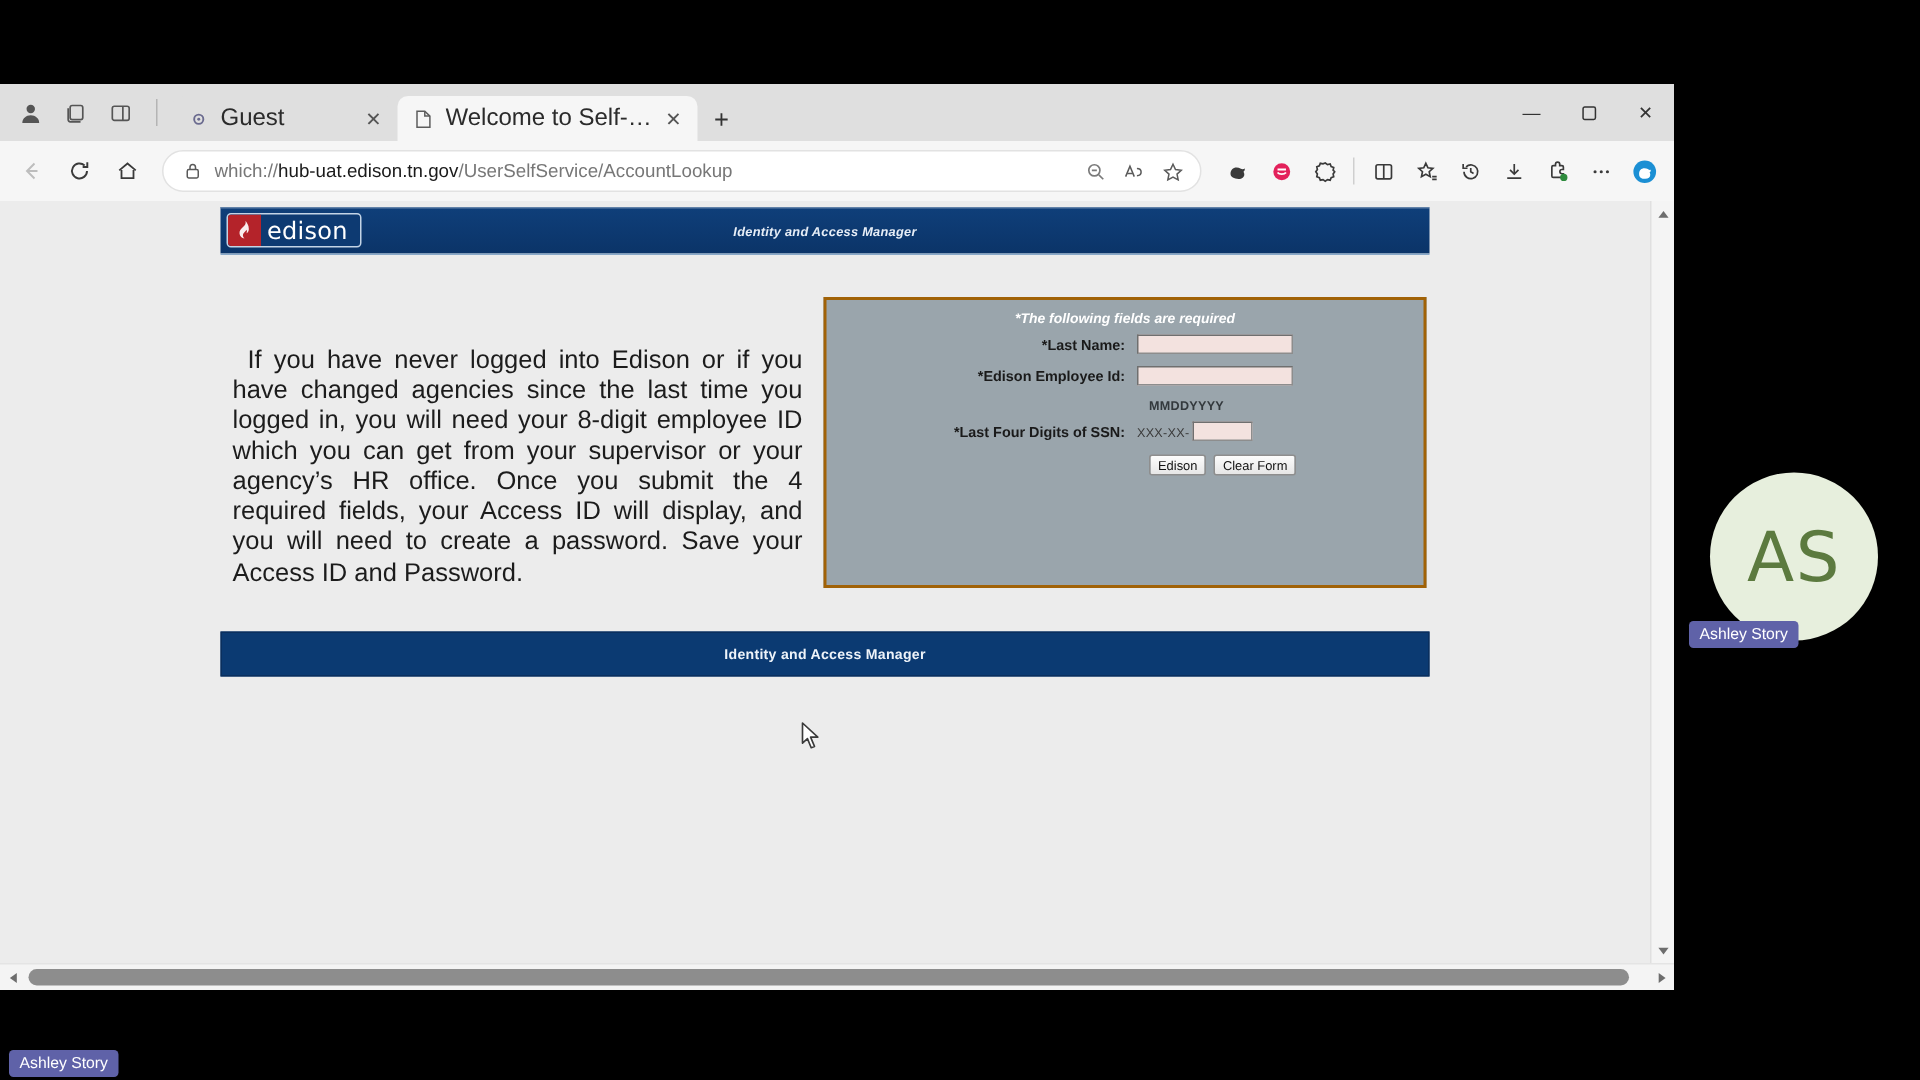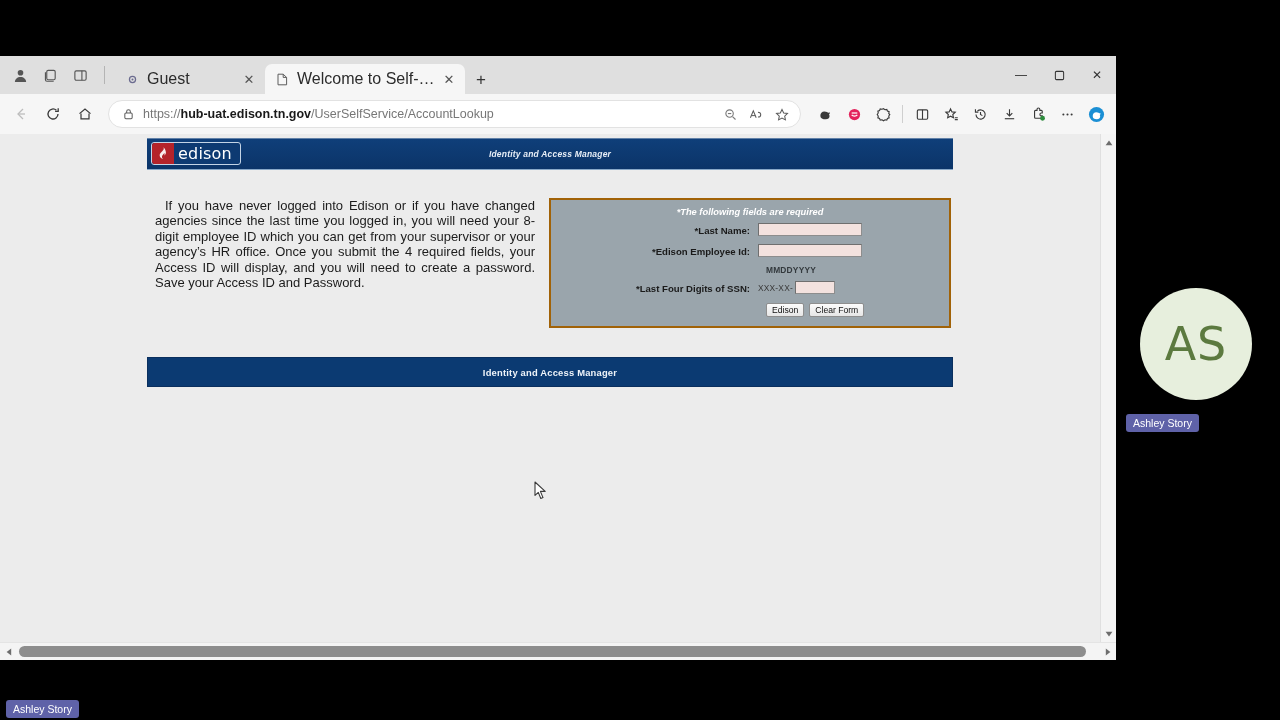--- a/index.html
+++ b/index.html
@@ -56,21 +56,21 @@
   }
   .navbtn { width: 30px; height: 30px; display: flex; align-items: center; justify-content: center; color: #3a3a3a; border-radius: 4px; }
   .navbtn.disabled { color: #bdbdbd; }
   .omnibox {
     flex: 1 1 auto; height: 28px; background: #ffffff; border-radius: 14px;
     display: flex; align-items: center; padding: 0 6px 0 10px; margin: 0 6px;
     border: 1px solid #e2e2e2;
   }
   .omni-lock { width: 18px; height: 18px; display:flex; align-items:center; justify-content:center; color: #5a5a5a; margin-right: 6px; }
   .omni-url { font-size: 12.5px; color: #777; white-space: nowrap; overflow: hidden; flex: 1 1 auto; }
-  .omni-url b { color: #1a1a1a; font-weight: 700; }
+  .omni-url b { color: #1a1a1a; font-weight: 400; }
   .omni-acts { display: flex; align-items: center; gap: 2px; }
   .omni-ico { width: 24px; height: 24px; display:flex; align-items:center; justify-content:center; color: #5a5a5a; font-size: 13px; }
   .tb-icons { display: flex; align-items: center; gap: 1px; padding-left: 2px; }
   .tb-ico { width: 28px; height: 28px; display:flex; align-items:center; justify-content:center; color: #3a3a3a; font-size: 13px; border-radius: 4px; }
   .tb-sep { width: 1px; height: 18px; background: #cfcfcf; margin: 0 4px; }
 
   
   .viewport { position: relative; height: 526px; background: #4c1d95; overflow: hidden; }
   .page {
     position: absolute; left: 0; top: 0; right: 16px; bottom: 18px;
@@ -105,22 +105,23 @@
 
   .page-title {
     text-align: center; font-size: 17.5px; font-weight: 700; color: #1f1f1f;
     margin: 58px 0 0 0; font-family: "DejaVu Sans", sans-serif;
   }
 
   .main-row { display: flex; margin-top: 28px; padding: 0 0 0 2px; }
 
   .intro {
     width: 392px; flex: 0 0 392px; padding: 0 6px 0 6px;
-    font-size: 13px; color: #1c1c1c; line-height: 1.19;
+    font-size: 17px; color: #1c1c1c; line-height: 1.19;
     text-align: justify;
+    margin-top: 32px;
   }
   .intro p { margin: 0; text-indent: 10px; }
 
   .form-panel {
     width: 402px; flex: 0 0 402px; margin-left: 8px;
     background: #9aa5ac; border: 2px solid #a16207;
     padding: 7px 0 9px 0;
   }
   .req-note {
     text-align: center; color: #ffffff; font-size: 9.3px;
@@ -174,21 +175,21 @@
     display: flex; align-items: center;
   }
   .hscroll .arrow { width: 17px; height: 18px; display:flex; align-items:center; justify-content:center; color:#6d6d6d; font-size: 8px; }
   .hthumb-track { flex: 1 1 auto; height: 18px; display: flex; align-items: center; padding: 0 2px; }
   .hthumb { height: 11px; width: 99%; background: #8d8d8d; border-radius: 6px; }
 
   
   .cursor { position: absolute; left: 534px; top: 347px; width: 14px; height: 20px; pointer-events: none; }
 
   
-  .avatar-wrap { position: absolute; left: 1140px; top: 288px; width: 112px; height: 112px; }
+  .avatar-wrap { position: absolute; left: 1140px; top: 315px; width: 112px; height: 112px; }
   .avatar {
     width: 112px; height: 112px; border-radius: 50%; background: #e7efdd;
     display: flex; align-items: center; justify-content: center;
     color: #5c7a3f; font-size: 46px; font-weight: 400; letter-spacing: 1px;
     font-family: "DejaVu Sans", sans-serif;
   }
   .namechip {
     position: absolute; background: #5f62a8; color: #fff;
     font-size: 10.5px; padding: 3px 7px; border-radius: 3px;
     font-family: "Liberation Sans", sans-serif; white-space: nowrap;
@@ -281,21 +282,21 @@
         </svg>
       </div>
 
       <div class="omnibox">
         <span class="omni-lock">
           <svg width="11" height="12" viewBox="0 0 12 13" fill="none" stroke="#5a5a5a" stroke-width="1.1">
             <rect x="2" y="5.4" width="8" height="6.2" rx="1.2"></rect>
               <path d="M4 5.4V3.8a2 2 0 0 1 4 0v1.6"></path>
           </svg>
         </span>
-        <span class="omni-url"><span>https://</span><b>hub-uat.edison.tn.gov</b><span>/UserSelfService/AccountLookup</span></span>
+        <span class="omni-url"><span>which://</span><b>hub-uat.edison.tn.gov</b><span>/UserSelfService/AccountLookup</span></span>
         <span class="omni-acts">
           <span class="omni-ico">
             <svg width="13" height="13" viewBox="0 0 14 14" fill="none" stroke="#7a7a7a" stroke-width="1.2">
                 <circle cx="6" cy="6" r="4"></circle>
                 <path d="M9.2 9.2L12.4 12.4"></path>
                 <path d="M4.2 6h3.6"></path>
               </svg>
           </span>
           <span class="omni-ico">
             <svg width="14" height="13" viewBox="0 0 15 14" fill="none" stroke="#5a5a5a" stroke-width="1.1">

